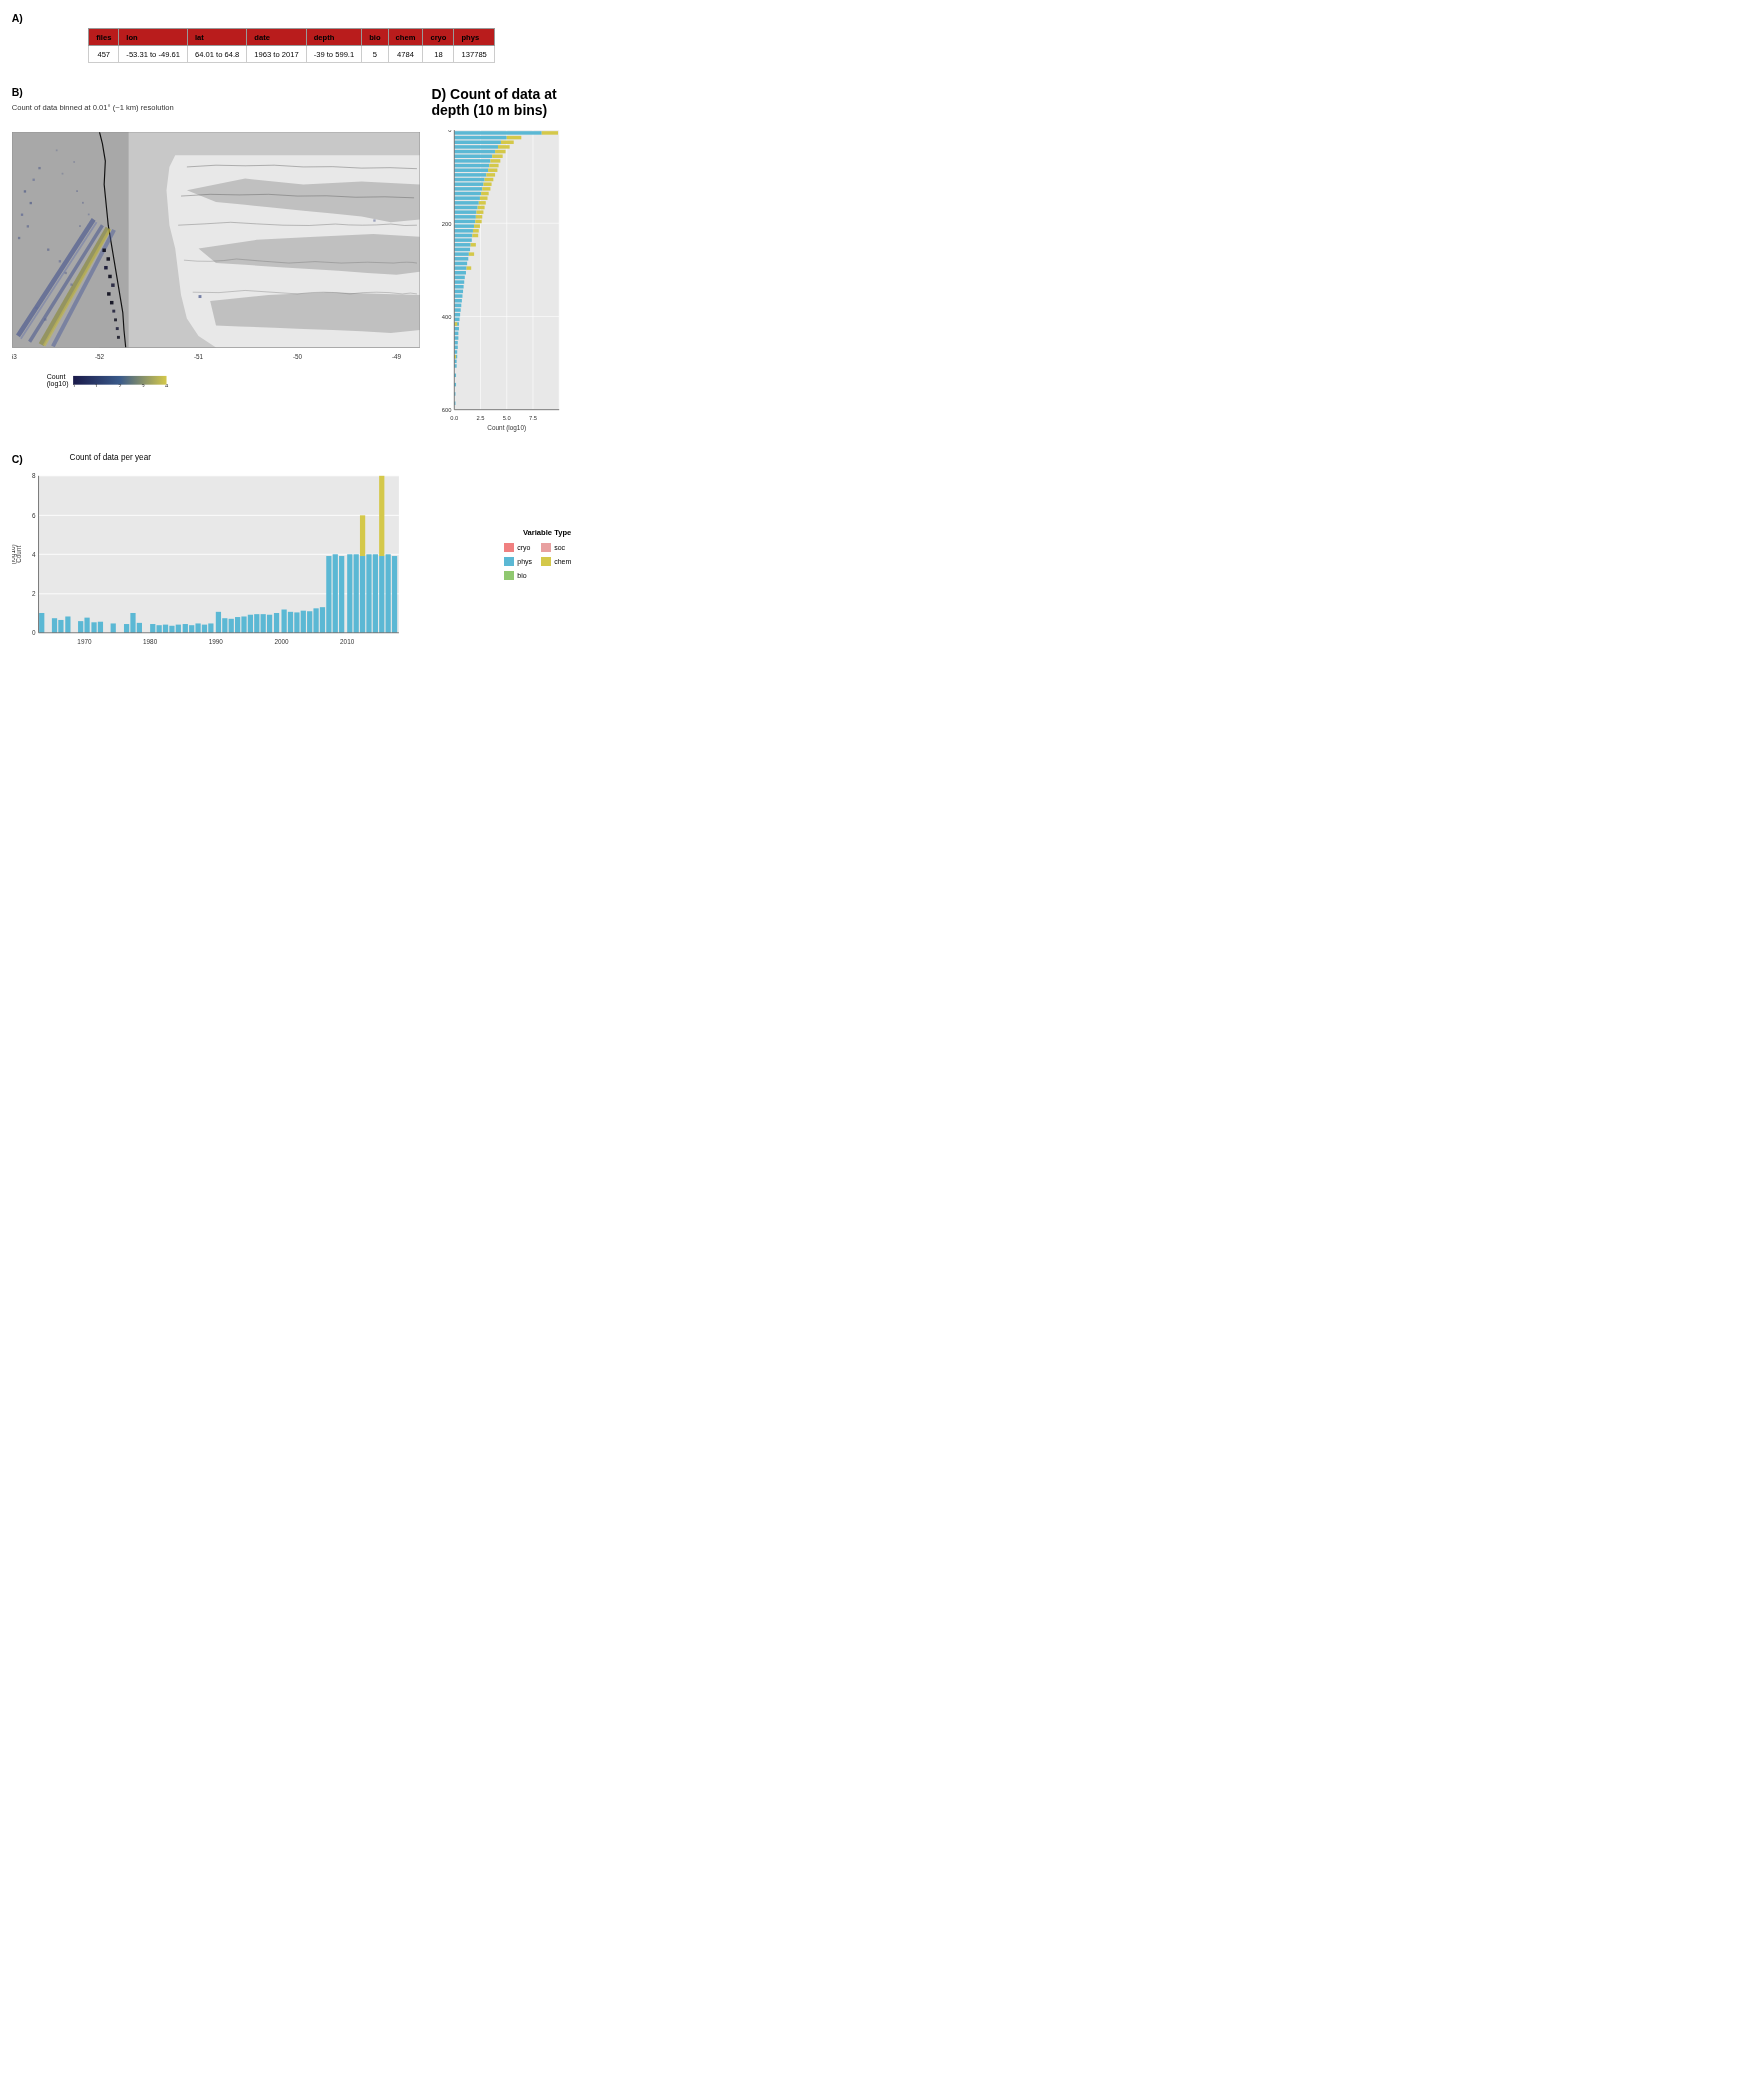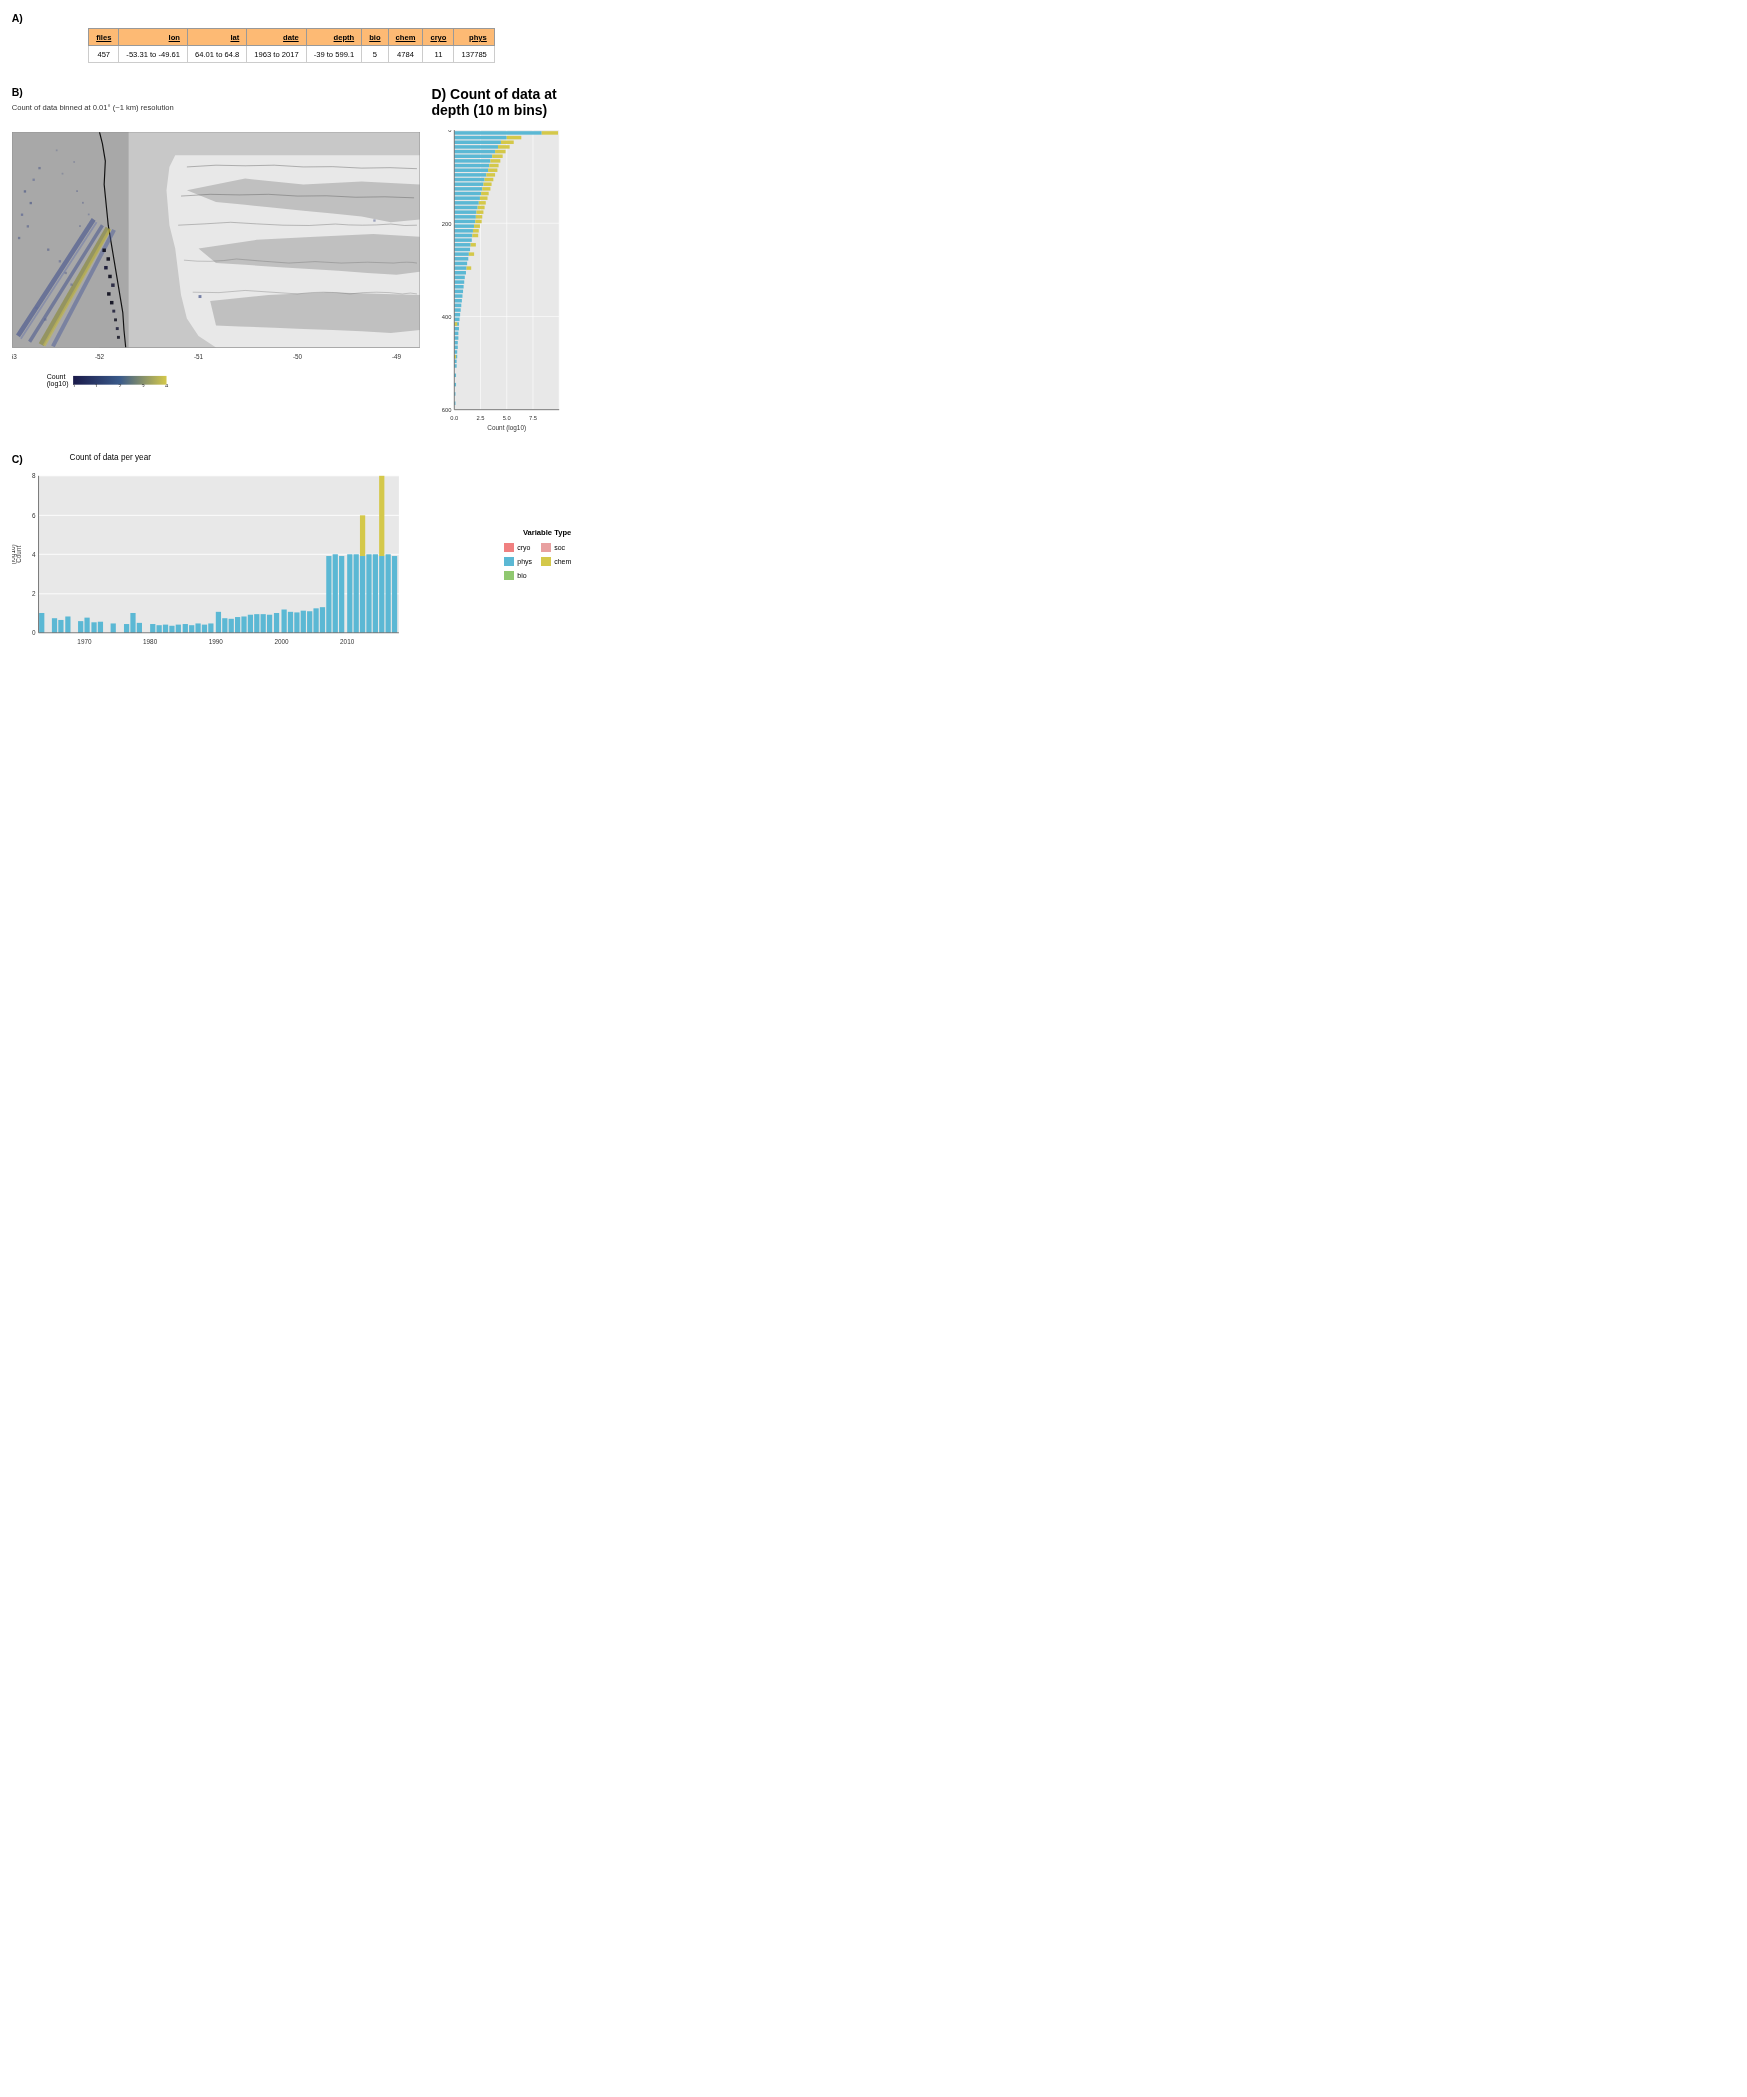--- a/index.html
+++ b/index.html
@@ -19,26 +19,25 @@
     
     .section-a {
       margin-bottom: 23px;
     }
     .data-table {
       border-collapse: collapse;
       margin: 0 auto;
       font-size: 7.6px;
     }
     .data-table th {
-      background: #fdba74;
+      background: #b91c1c;
       border: 0.6px solid #999;
       padding: 3.5px 7px;
       font-weight: bold;
-      text-align: right;
-      text-decoration: underline;
+      text-align: left;
     }
     .data-table td {
       border: 0.6px solid #ccc;
       padding: 3.5px 7px;
       text-align: center;
     }
 
     
     .section-bd {
       display: flex;
@@ -128,21 +127,21 @@
     </thead>
     <tbody id="table-body">
     <tr>
           <td>457</td>
           <td>-53.31 to -49.61</td>
           <td>64.01 to 64.8</td>
           <td>1963 to 2017</td>
           <td>-39 to 599.1</td>
           <td>5</td>
           <td>4784</td>
-          <td>11</td>
+          <td>18</td>
           <td>137785</td>
         </tr>
       </tbody>
   </table>
 </div>
 
 <div class="section-bd">
 
   <div class="section-b">
     <div class="section-label">B)</div>

